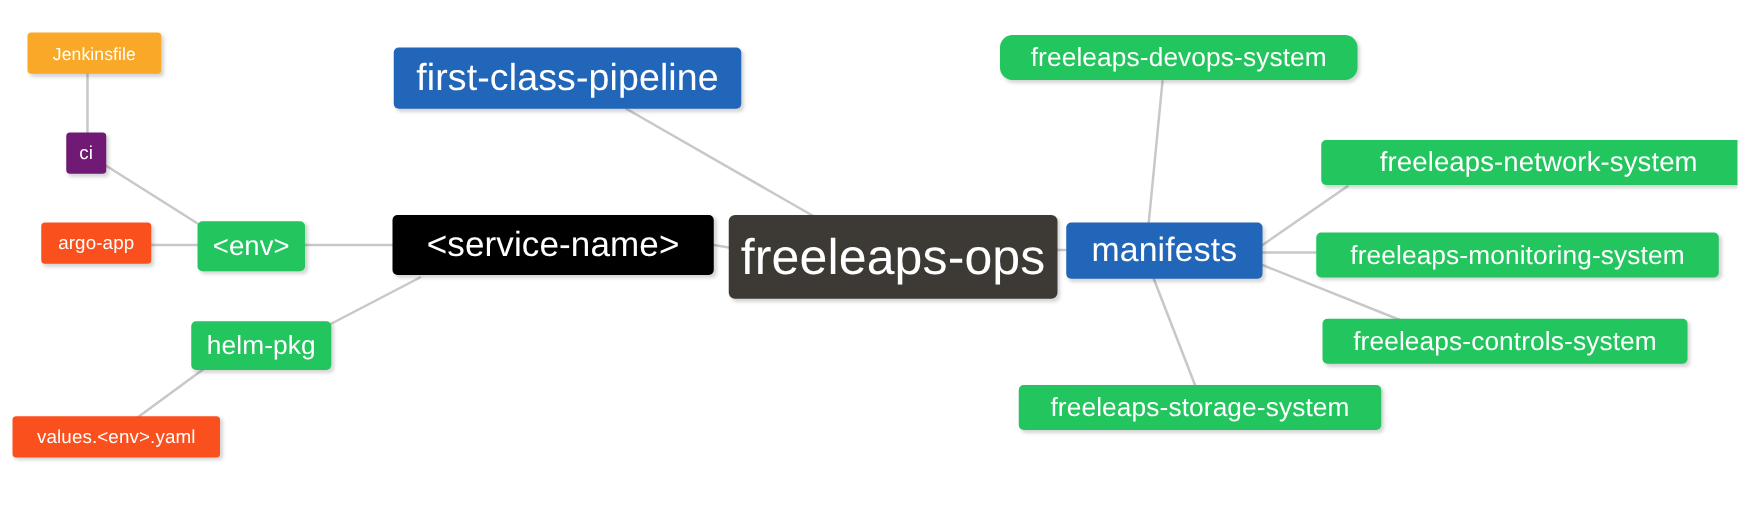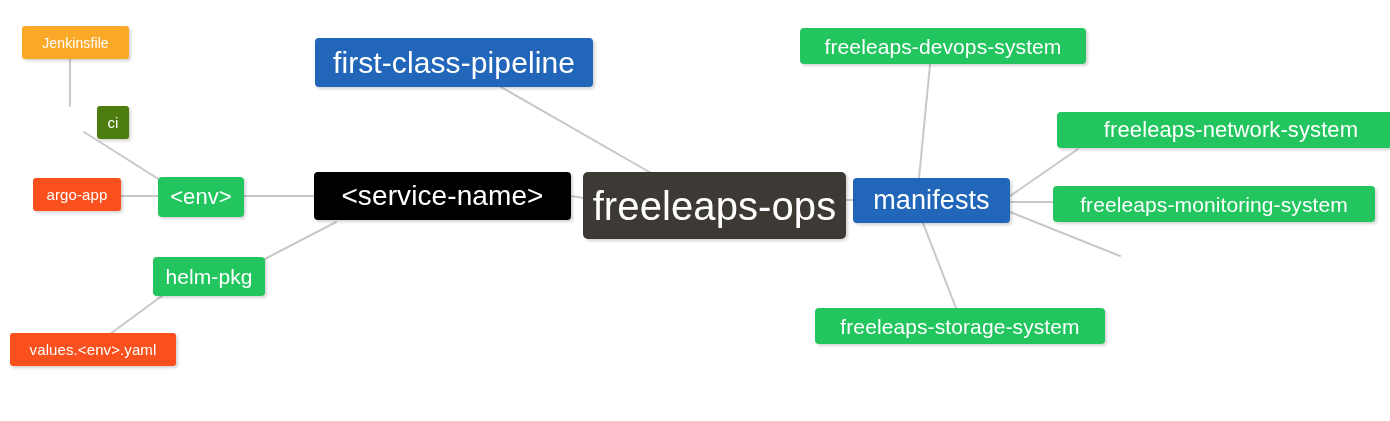--- a/index.html
+++ b/index.html
@@ -66,26 +66,27 @@
       <line x1="571" y1="196" x2="583" y2="198" stroke="#c8c8c8" stroke-width="2" stroke-linecap="round"></line>
       <line x1="501" y1="87" x2="651" y2="173" stroke="#c8c8c8" stroke-width="2" stroke-linecap="round"></line>
       <line x1="846" y1="200" x2="853" y2="200" stroke="#c8c8c8" stroke-width="2" stroke-linecap="round"></line>
       <line x1="919" y1="178" x2="930" y2="65" stroke="#c8c8c8" stroke-width="2" stroke-linecap="round"></line>
       <line x1="1010" y1="196" x2="1078" y2="149" stroke="#c8c8c8" stroke-width="2" stroke-linecap="round"></line>
       <line x1="1010" y1="202" x2="1053" y2="202" stroke="#c8c8c8" stroke-width="2" stroke-linecap="round"></line>
       <line x1="1010" y1="212" x2="1120" y2="256" stroke="#c8c8c8" stroke-width="2" stroke-linecap="round"></line>
       <line x1="923" y1="223" x2="956" y2="308" stroke="#c8c8c8" stroke-width="2" stroke-linecap="round"></line>
     </svg>
 <div class="node node-small" style="left: 22px; top: 26px; width: 107px; height: 33px; background: rgb(249, 168, 39); font-size: 14px;">Jenkinsfile</div>
-    <div class="node node-small" style="left: 53px; top: 106px; width: 32px; height: 33px; background: #4d7c0f; font-size: 15px; margin-left: 44px;">ci</div>
+    <div class="node node-small" style="left: 53px; top: 106px; width: 32px; height: 33px; background: #701a75; font-size: 15px;">ci</div>
     <div class="node node-small" style="left: 33px; top: 178px; width: 88px; height: 33px; background: rgb(249, 80, 30); font-size: 15px;">argo-app</div>
     <div class="node" style="left: 158px; top: 177px; width: 86px; height: 40px; background: rgb(34, 197, 94); font-size: 22px;">&lt;env&gt;</div>
     <div class="node" style="left: 153px; top: 257px; width: 112px; height: 39px; background: rgb(34, 197, 94); font-size: 21px;">helm-pkg</div>
     <div class="node node-small" style="left: 10px; top: 333px; width: 166px; height: 33px; background: rgb(249, 80, 30); font-size: 15px;">values.&lt;env&gt;.yaml</div>
     <div class="node" style="left: 315px; top: 38px; width: 278px; height: 49px; background: rgb(33, 102, 184); font-size: 30px;">first-class-pipeline</div>
     <div class="node" style="left: 314px; top: 172px; width: 257px; height: 48px; background: #000000; font-size: 28px;">&lt;service-name&gt;</div>
     <div class="node node-root" style="left: 583px; top: 172px; width: 263px; height: 67px; background: rgb(61, 57, 53); font-size: 40px;">freeleaps-ops</div>
     <div class="node" style="left: 853px; top: 178px; width: 157px; height: 45px; background: rgb(33, 102, 184); font-size: 27px;">manifests</div>
-    <div class="node" style="left: 800px; top: 28px; width: 286px; height: 36px; background: rgb(34, 197, 94); font-size: 21px;">freeleaps-devops-system</div>
+    <div class="node" style="left: 800px; top: 28px; width: 286px; height: 36px; background: rgb(34, 197, 94); font-size: 21px; border-radius: 10px;">freeleaps-devops-system</div>
     <div class="node" style="left: 1057px; top: 112px; width: 348px; height: 36px; background: rgb(34, 197, 94); font-size: 22px;">freeleaps-network-system</div>
     <div class="node" style="left: 1053px; top: 186px; width: 322px; height: 36px; background: rgb(34, 197, 94); font-size: 21px;">freeleaps-monitoring-system</div>
+    <div class="node" style="left: 1058px; top: 255px; width: 292px; height: 36px; background: rgb(34, 197, 94); font-size: 21px;">freeleaps-controls-system</div>
     <div class="node" style="left: 815px; top: 308px; width: 290px; height: 36px; background: rgb(34, 197, 94); font-size: 21px;">freeleaps-storage-system</div>
   </div>
 
 </body></html>

